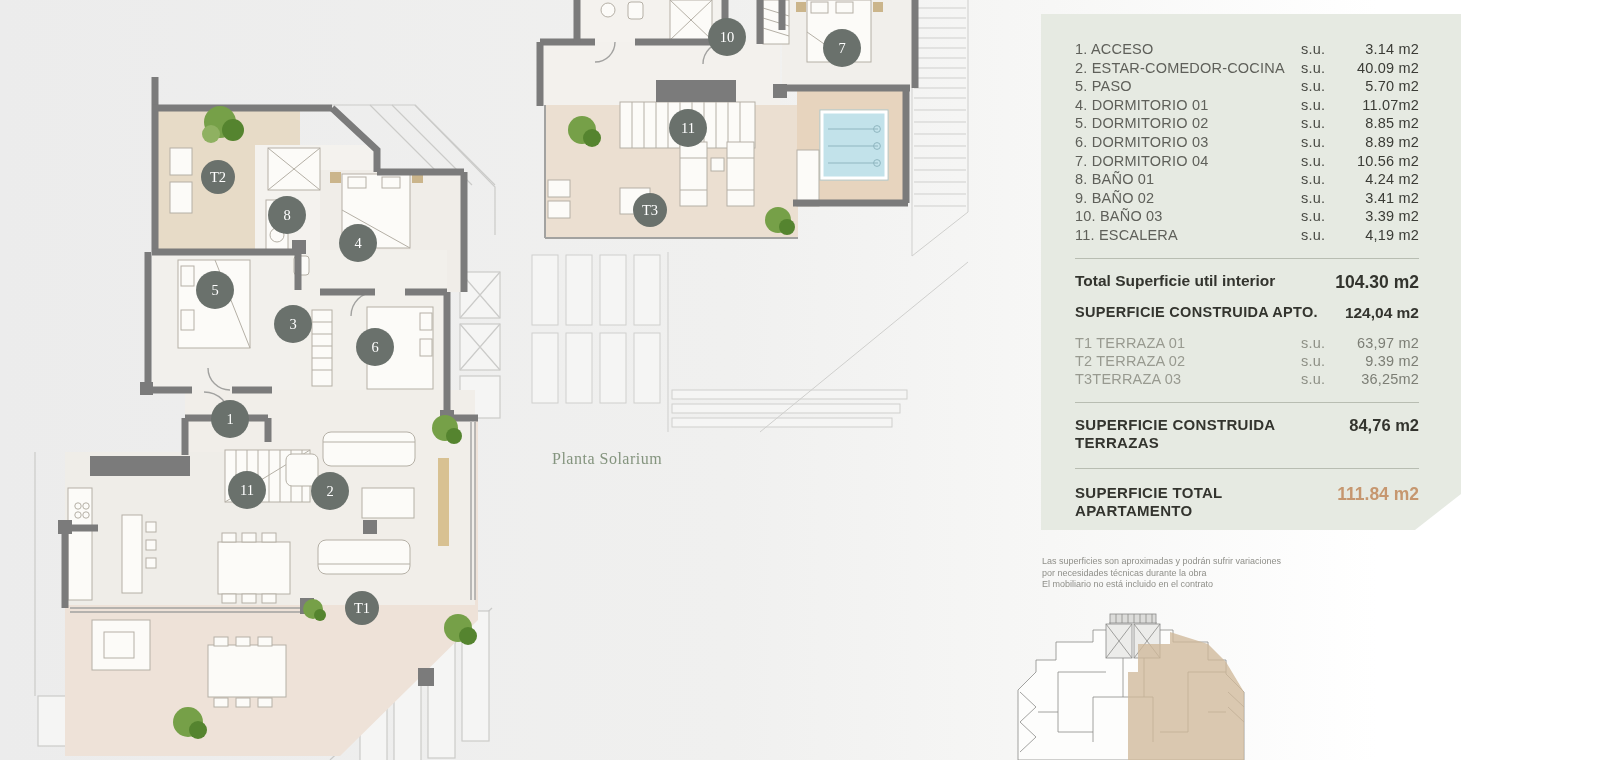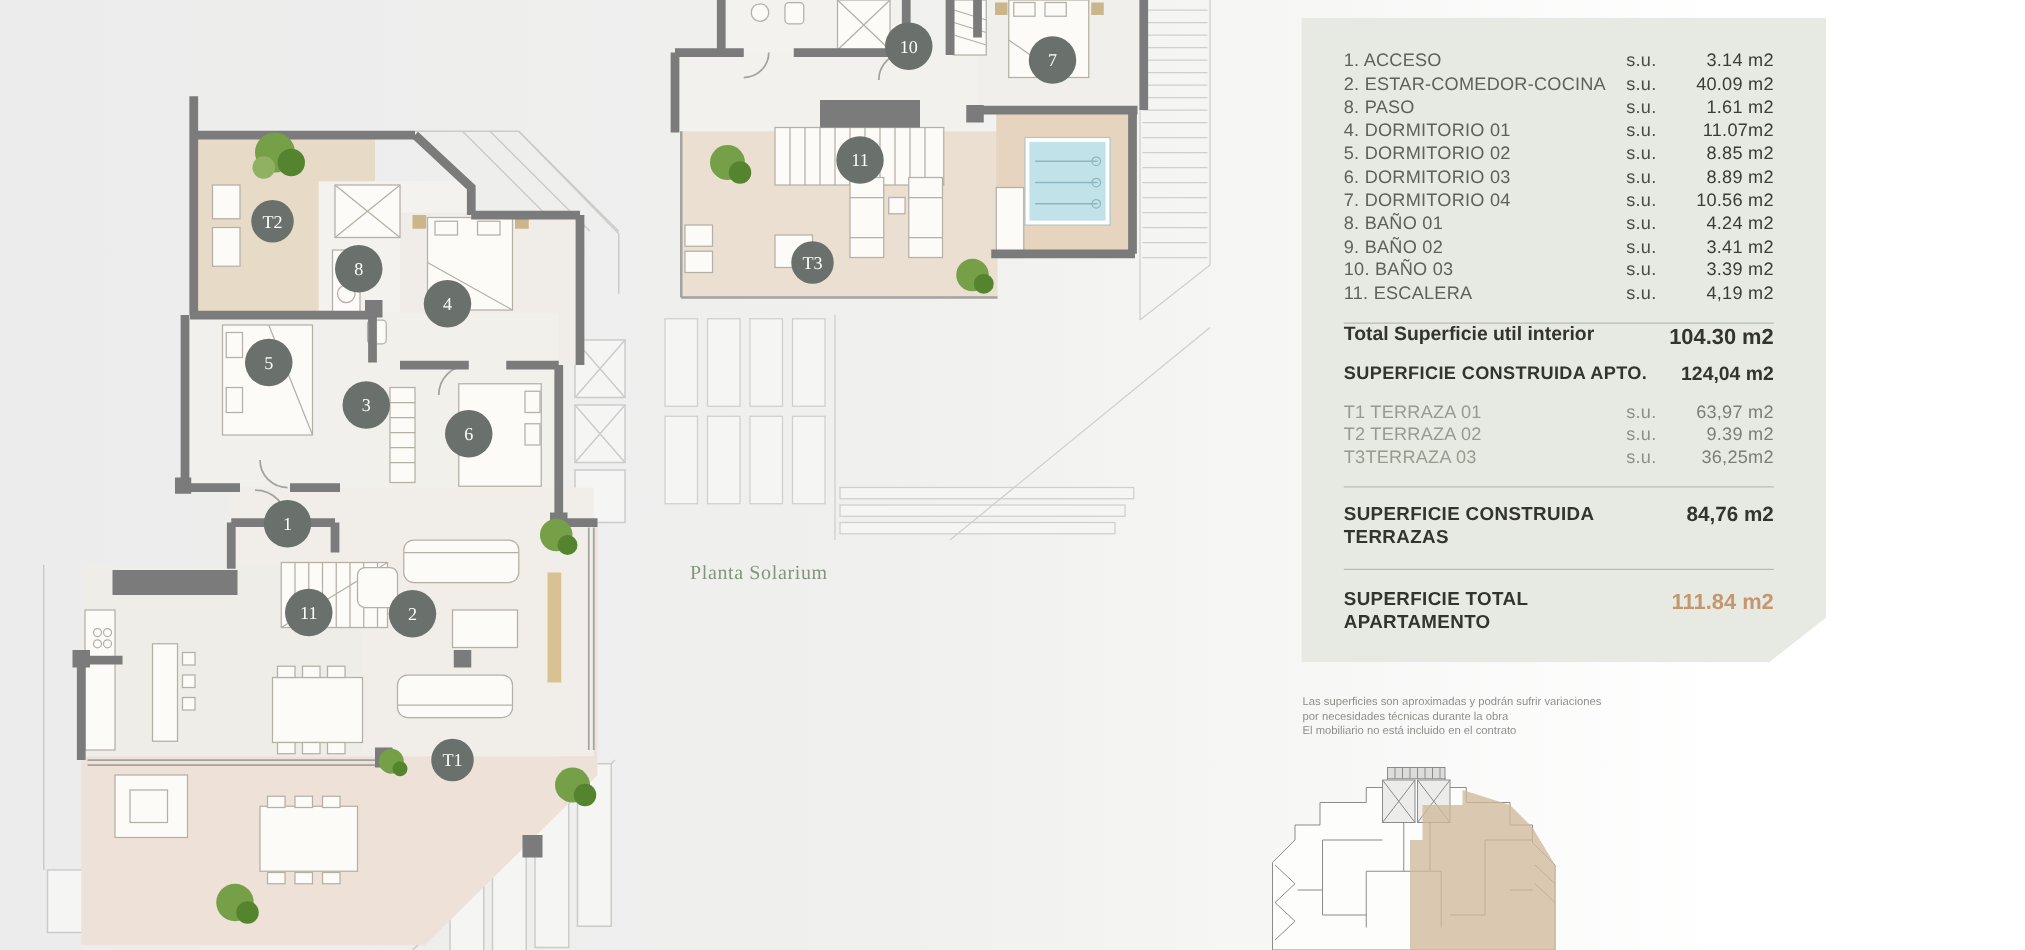--- a/index.html
+++ b/index.html
@@ -22,21 +22,21 @@
     left:1041px;top:14px;width:420px;height:516px;background:#e6eae2;
     clip-path:polygon(0 0,100% 0,100% calc(100% - 36px),calc(100% - 46px) 100%,0 100%);
     box-sizing:border-box;padding:26px 42px 11px 34px;color:#5f605a;
   }
   .row{display:flex;align-items:baseline;font-size:14.5px;line-height:18.6px;letter-spacing:.2px}
   .row .lbl{flex:1;white-space:nowrap}
   .row .su{width:32px;color:#4a4b45}
   .row .area{width:86px;text-align:right;color:#3b3c36}
   .divider{border-top:1px solid #b8bdb2;margin-top:13px}
   .trow{display:flex;justify-content:space-between;align-items:flex-start;color:#33342e}
-  .t-util{}
+  .t-util{margin-top:13px}
   .t-util .t-lbl{font-weight:bold;font-size:15.5px}
   .t-util .t-val{font-weight:bold;font-size:17.5px}
   .t-apto{margin-top:11px}
   .t-apto .t-lbl{font-weight:bold;font-size:14.5px;letter-spacing:.3px}
   .t-apto .t-val{font-weight:bold;font-size:15.5px}
   .terrace-list{margin-top:12px}
   .terrace-list .row{color:#989a90;font-size:14.5px;line-height:18.4px}
   .terrace-list .row .su{color:#8e9086}
   .terrace-list .row .area{color:#7c7e75}
   .t-block{margin-top:13px}
@@ -375,23 +375,23 @@
         <span class="lbl">1. ACCESO</span>
         <span class="su">s.u.</span>
         <span class="area">3.14 m2</span>
       </div>
     <div class="row">
         <span class="lbl">2. ESTAR-COMEDOR-COCINA</span>
         <span class="su">s.u.</span>
         <span class="area">40.09 m2</span>
       </div>
     <div class="row">
-        <span class="lbl">8. PASO</span>
-        <span class="su">s.u.</span>
-        <span class="area">1.61 m2</span>
+        <span class="lbl">5. PASO</span>
+        <span class="su">s.u.</span>
+        <span class="area">5.70 m2</span>
       </div>
     <div class="row">
         <span class="lbl">4. DORMITORIO 01</span>
         <span class="su">s.u.</span>
         <span class="area">11.07m2</span>
       </div>
     <div class="row">
         <span class="lbl">5. DORMITORIO 02</span>
         <span class="su">s.u.</span>
         <span class="area">8.85 m2</span>

